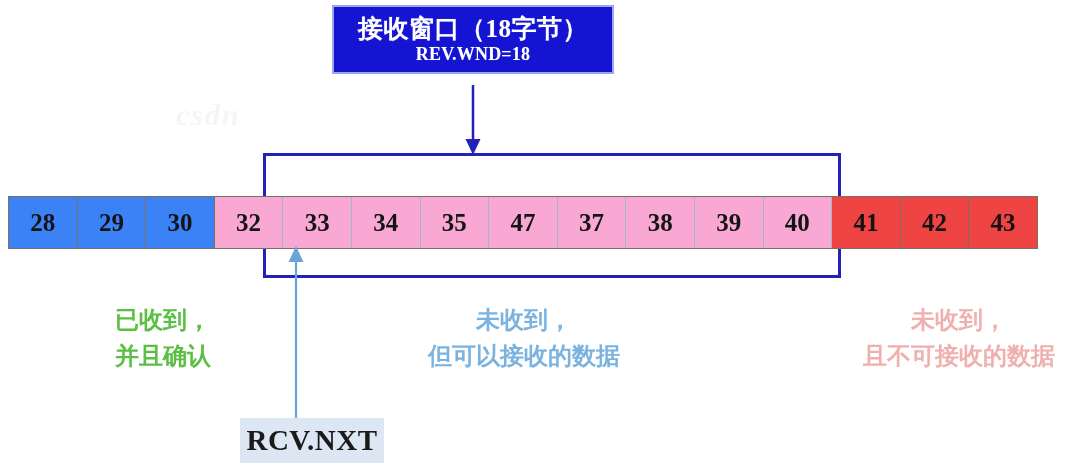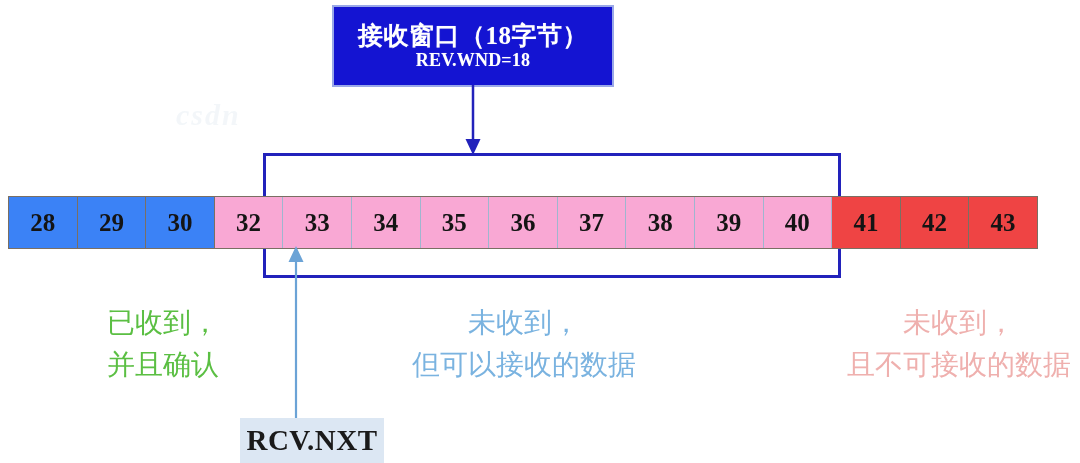--- a/index.html
+++ b/index.html
@@ -15,21 +15,21 @@
     overflow: hidden;
     font-family: "Liberation Serif", "DejaVu Serif", serif;
   }
 
   
   #window-callout {
     position: absolute;
     left: 332px;
     top: 5px;
     width: 282px;
-    height: 82px;
+    height: 69px;
     background: #1414d2;
     border: 2px solid #9aa8e8;
     box-sizing: border-box;
     color: #ffffff;
     display: flex;
     flex-direction: column;
     align-items: center;
     justify-content: center;
     line-height: 1.18;
     text-shadow: 0 0 1px rgba(255,255,255,0.35);
@@ -118,22 +118,22 @@
     font-size: 29px;
     font-weight: 700;
     color: #1a1a1a;
     letter-spacing: 0.5px;
   }
 
   
   .caption {
     position: absolute;
     text-align: center;
-    font-size: 28px;
-    font-weight: 400;
+    font-size: 24px;
+    font-weight: 700;
     line-height: 1.5;
     white-space: pre-line;
     font-family: "Liberation Sans", "DejaVu Sans", sans-serif;
   }
   #caption-acked {
     left: 38px;
     top: 302px;
     width: 250px;
     color: #5bbf43;
   }
@@ -186,21 +186,21 @@
   <div id="receive-window-rect"></div>
 
   <div id="byte-strip">
       <div class="byte-cell acked">28</div>
       <div class="byte-cell acked">29</div>
       <div class="byte-cell acked">30</div>
       <div class="byte-cell inwindow">32</div>
       <div class="byte-cell inwindow">33</div>
       <div class="byte-cell inwindow">34</div>
       <div class="byte-cell inwindow">35</div>
-      <div class="byte-cell inwindow">36</div>
+      <div class="byte-cell inwindow">47</div>
       <div class="byte-cell inwindow">37</div>
       <div class="byte-cell inwindow">38</div>
       <div class="byte-cell inwindow">39</div>
       <div class="byte-cell inwindow">40</div>
       <div class="byte-cell outside">41</div>
       <div class="byte-cell outside">42</div>
       <div class="byte-cell outside">43</div>
     </div>
 
   <svg id="rcvnxt-arrow" viewBox="0 0 20 180">

